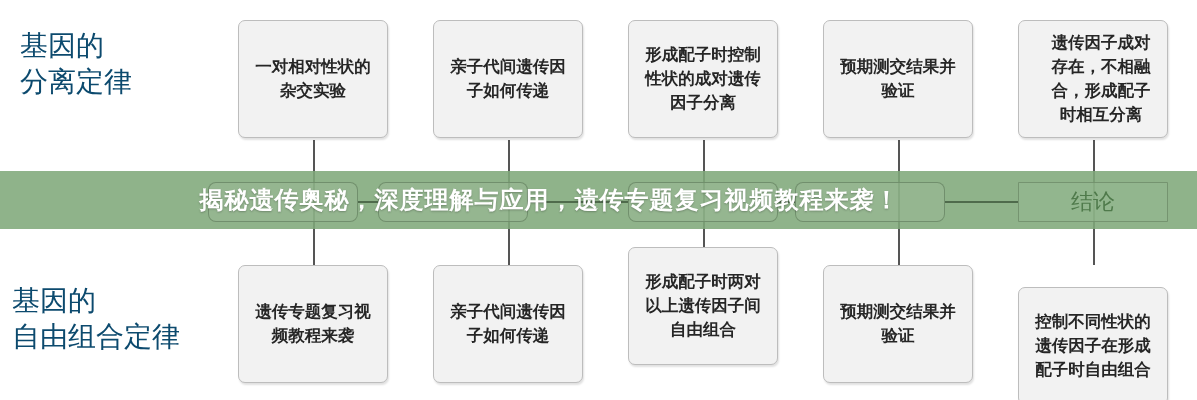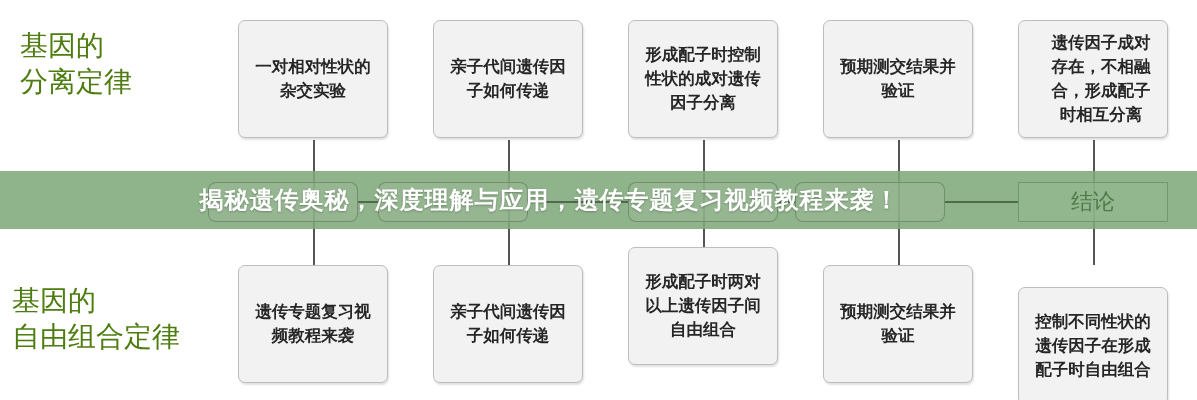--- a/index.html
+++ b/index.html
@@ -2,21 +2,21 @@
 <html><head>
 <meta charset="utf-8">
 <style>
   html, body { margin:0; padding:0; }
   body {
     width:1197px; height:400px; position:relative; overflow:hidden;
     background:#ffffff;
     font-family:"DejaVu Sans","Liberation Sans",sans-serif;
   }
   .row-title {
-    position:absolute; left:20px; color:#4d7c0f; font-size:28px; line-height:36px;
+    position:absolute; left:20px; color:#0c4a6e; font-size:28px; line-height:36px;
     white-space:pre-line;
   }
   .box {
     position:absolute; width:150px; height:118px;
     background:#f2f2f2; border:1.5px solid #bdbdbd; border-radius:7px;
     box-shadow:1px 2px 2px rgba(0,0,0,0.12);
     display:flex; align-items:center; justify-content:center; text-align:center;
     color:#262626; font-size:16.5px; line-height:24px; font-weight:bold;
     box-sizing:border-box; padding:4px 10px;
   }

